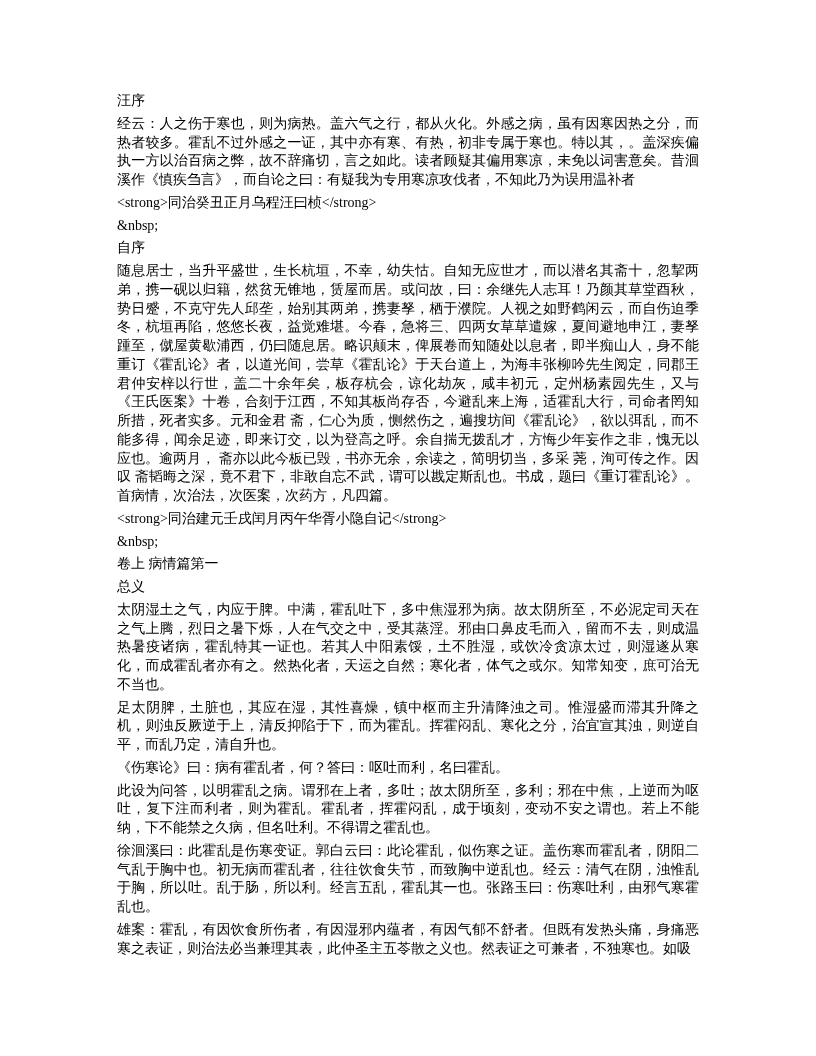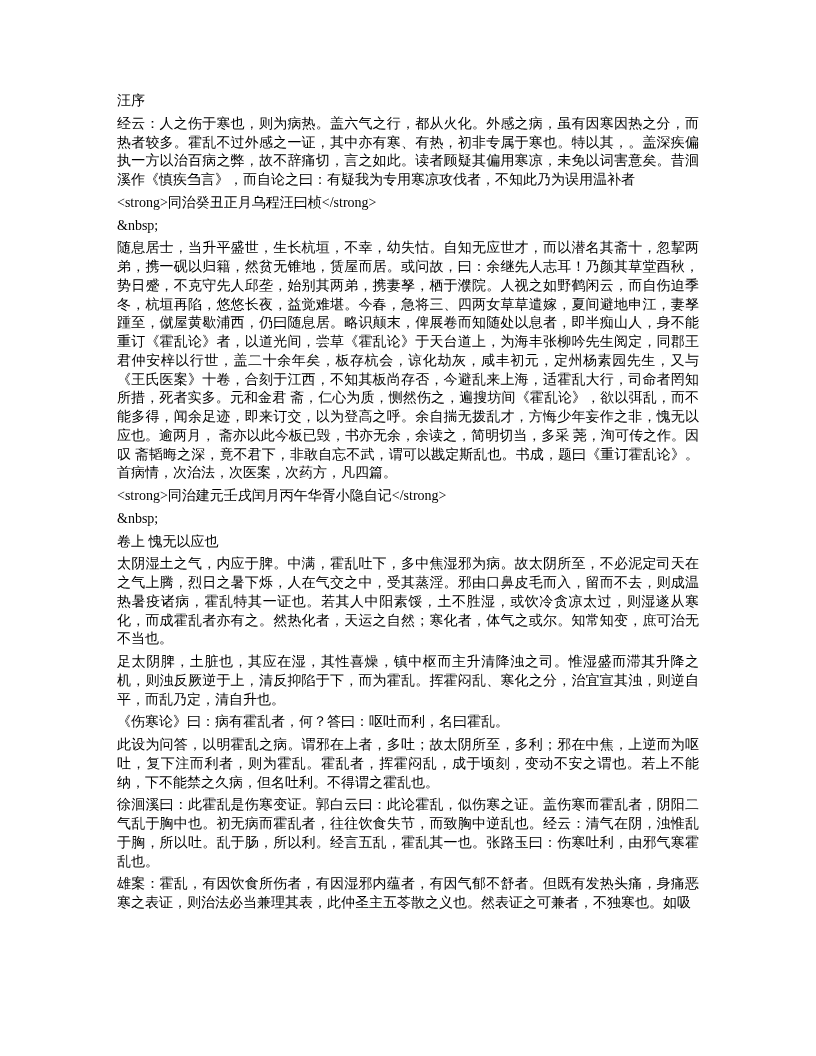--- a/index.html
+++ b/index.html
@@ -30,23 +30,25 @@
   }
 </style>
 </head>
 <body>
 
 <div class="page">
   <p class="para">汪序</p>
   <p class="para">经云：人之伤于寒也，则为病热。盖六气之行，都从火化。外感之病，虽有因寒因热之分，而热者较多。霍乱不过外感之一证，其中亦有寒、有热，初非专属于寒也。特以其，。盖深疾偏执一方以治百病之弊，故不辞痛切，言之如此。读者顾疑其偏用寒凉，未免以词害意矣。昔洄溪作《慎疾刍言》，而自论之曰：有疑我为专用寒凉攻伐者，不知此乃为误用温补者</p>
   <p class="para">&lt;strong&gt;同治癸丑正月乌程汪曰桢&lt;/strong&gt;</p>
   <p class="para">&amp;nbsp;</p>
+  <p class="para">自序</p>
   <p class="para">随息居士，当升平盛世，生长杭垣，不幸，幼失怙。自知无应世才，而以潜名其斋十，忽挈两弟，携一砚以归籍，然贫无锥地，赁屋而居。或问故，曰：余继先人志耳！乃颜其草堂酉秋，势日蹙，不克守先人邱垄，始别其两弟，携妻孥，栖于濮院。人视之如野鹤闲云，而自伤迫季冬，杭垣再陷，悠悠长夜，益觉难堪。今春，急将三、四两女草草遣嫁，夏间避地申江，妻孥踵至，僦屋黄歇浦西，仍曰随息居。略识颠末，俾展卷而知随处以息者，即半痴山人，身不能重订《霍乱论》者，以道光间，尝草《霍乱论》于天台道上，为海丰张柳吟先生阅定，同郡王君仲安梓以行世，盖二十余年矣，板存杭会，谅化劫灰，咸丰初元，定州杨素园先生，又与《王氏医案》十卷，合刻于江西，不知其板尚存否，今避乱来上海，适霍乱大行，司命者罔知所措，死者实多。元和金君 斋，仁心为质，恻然伤之，遍搜坊间《霍乱论》，欲以弭乱，而不能多得，闻余足迹，即来订交，以为登高之呼。余自揣无拨乱才，方悔少年妄作之非，愧无以应也。逾两月， 斋亦以此今板已毁，书亦无余，余读之，简明切当，多采 荛，洵可传之作。因叹 斋韬晦之深，竟不君下，非敢自忘不武，谓可以戡定斯乱也。书成，题曰《重订霍乱论》。首病情，次治法，次医案，次药方，凡四篇。</p>
   <p class="para">&lt;strong&gt;同治建元壬戌闰月丙午华胥小隐自记&lt;/strong&gt;</p>
   <p class="para">&amp;nbsp;</p>
-  <p class="para">卷上 愧无以应也</p>
+  <p class="para">卷上 病情篇第一</p>
+  <p class="para">总义</p>
   <p class="para">太阴湿土之气，内应于脾。中满，霍乱吐下，多中焦湿邪为病。故太阴所至，不必泥定司天在之气上腾，烈日之暑下烁，人在气交之中，受其蒸淫。邪由口鼻皮毛而入，留而不去，则成温热暑疫诸病，霍乱特其一证也。若其人中阳素馁，土不胜湿，或饮冷贪凉太过，则湿遂从寒化，而成霍乱者亦有之。然热化者，天运之自然；寒化者，体气之或尔。知常知变，庶可治无不当也。</p>
   <p class="para">足太阴脾，土脏也，其应在湿，其性喜燥，镇中枢而主升清降浊之司。惟湿盛而滞其升降之机，则浊反厥逆于上，清反抑陷于下，而为霍乱。挥霍闷乱、寒化之分，治宜宣其浊，则逆自平，而乱乃定，清自升也。</p>
   <p class="para">《伤寒论》曰：病有霍乱者，何？答曰：呕吐而利，名曰霍乱。</p>
   <p class="para">此设为问答，以明霍乱之病。谓邪在上者，多吐；故太阴所至，多利；邪在中焦，上逆而为呕吐，复下注而利者，则为霍乱。霍乱者，挥霍闷乱，成于顷刻，变动不安之谓也。若上不能纳，下不能禁之久病，但名吐利。不得谓之霍乱也。</p>
   <p class="para">徐洄溪曰：此霍乱是伤寒变证。郭白云曰：此论霍乱，似伤寒之证。盖伤寒而霍乱者，阴阳二气乱于胸中也。初无病而霍乱者，往往饮食失节，而致胸中逆乱也。经云：清气在阴，浊惟乱于胸，所以吐。乱于肠，所以利。经言五乱，霍乱其一也。张路玉曰：伤寒吐利，由邪气寒霍乱也。</p>
   <p class="para">雄案：霍乱，有因饮食所伤者，有因湿邪内蕴者，有因气郁不舒者。但既有发热头痛，身痛恶寒之表证，则治法必当兼理其表，此仲圣主五苓散之义也。然表证之可兼者，不独寒也。如吸</p>
 </div>
 
 </body></html>

